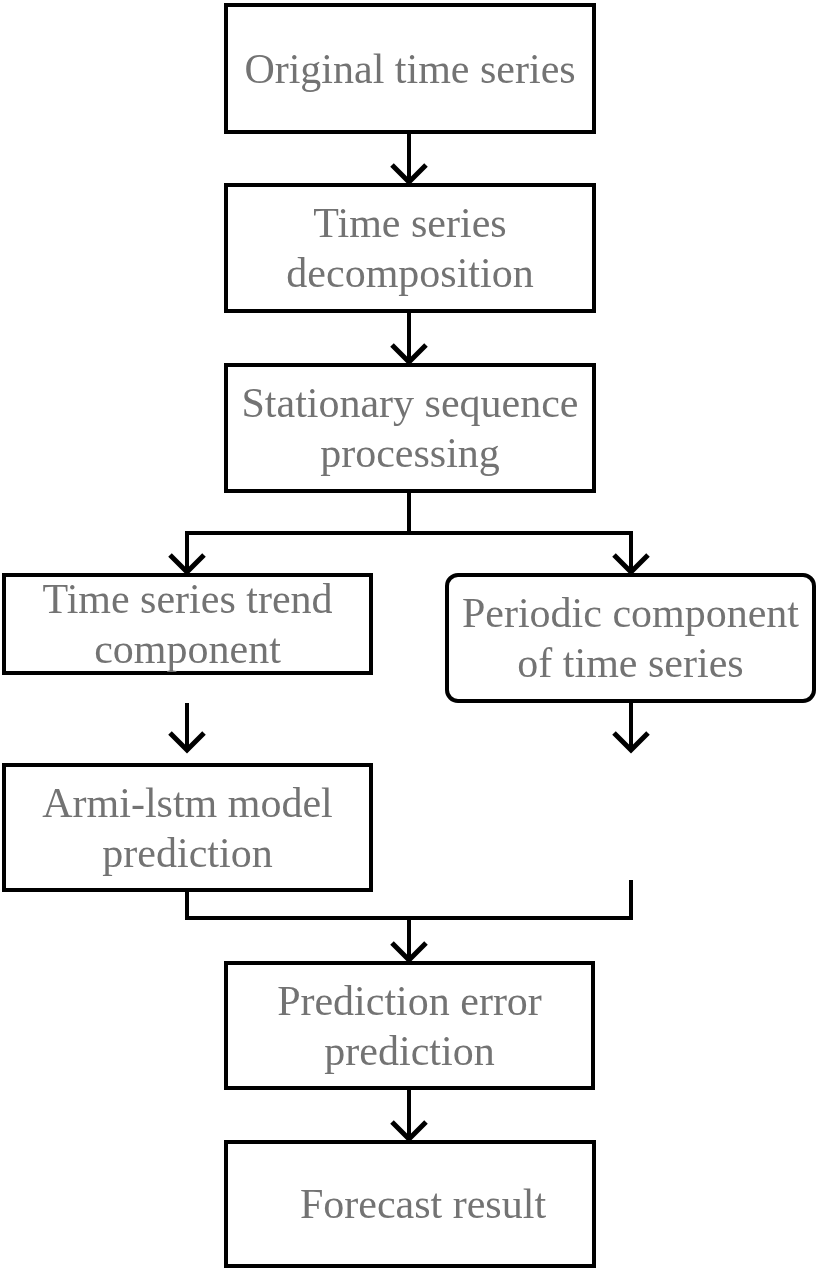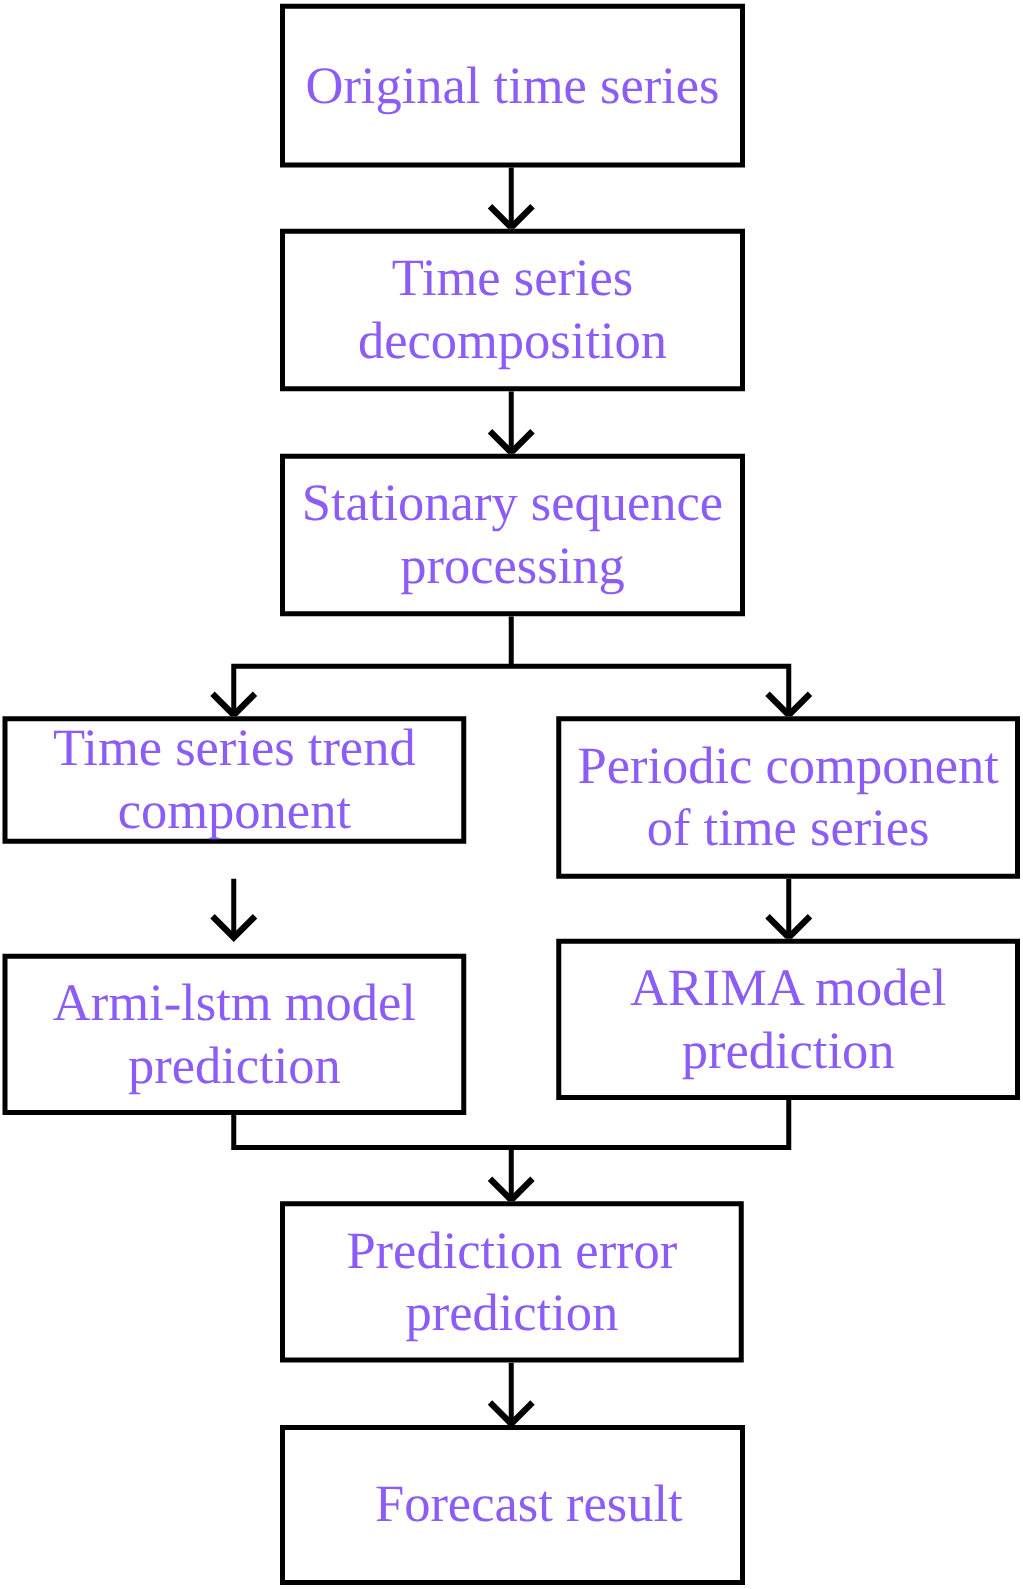--- a/index.html
+++ b/index.html
@@ -26,32 +26,32 @@
     position: absolute;
     box-sizing: border-box;
     border: 4px solid #000000;
     background: #ffffff;
     display: flex;
     align-items: center;
     justify-content: center;
     text-align: center;
     font-size: 42px;
     line-height: 50px;
-    color: #8b5cf6;
+    color: #737373;
     padding: 0 6px;
   }
   
   .n-original      { left: 224px; top: 3px;    width: 372px; height: 131px; }
   .n-decomposition { left: 224px; top: 183px;  width: 372px; height: 130px; }
   .n-stationary    { left: 224px; top: 363px;  width: 372px; height: 130px; }
   
   .n-trend         { left: 2px;   top: 573px;  width: 371px; height: 102px; }
   .n-armilstm      { left: 2px;   top: 751px;  width: 371px; height: 129px; margin-top: 12px; }
   
-  .n-periodic      { left: 445px; top: 573px;  width: 371px; height: 130px; }
+  .n-periodic      { left: 445px; top: 573px;  width: 371px; height: 130px; border-radius: 13px; }
   .n-arima         { left: 445px; top: 751px;  width: 371px; height: 129px; }
   
   .n-erroradjust   { left: 224px; top: 961px;  width: 371px; height: 129px; }
   .n-forecast      { left: 224px; top: 1140px; width: 372px; height: 128px; padding-left: 32px; }
 
   .edge-line {
     stroke: #000000;
     stroke-width: 4;
     fill: none;
   }
@@ -109,23 +109,20 @@
   </div>
 
   <div class="node n-periodic">
     <span>Periodic component of time series</span>
   </div>
 
   <div class="node n-armilstm">
     <span>Armi-lstm model prediction</span>
   </div>
 
-  <div class="node n-arima">
-    <span>ARIMA model prediction</span>
-  </div>
 
   <div class="node n-erroradjust">
     <span>Prediction error prediction</span>
   </div>
 
   <div class="node n-forecast">
     <span>Forecast result</span>
   </div>
 
 </div>

